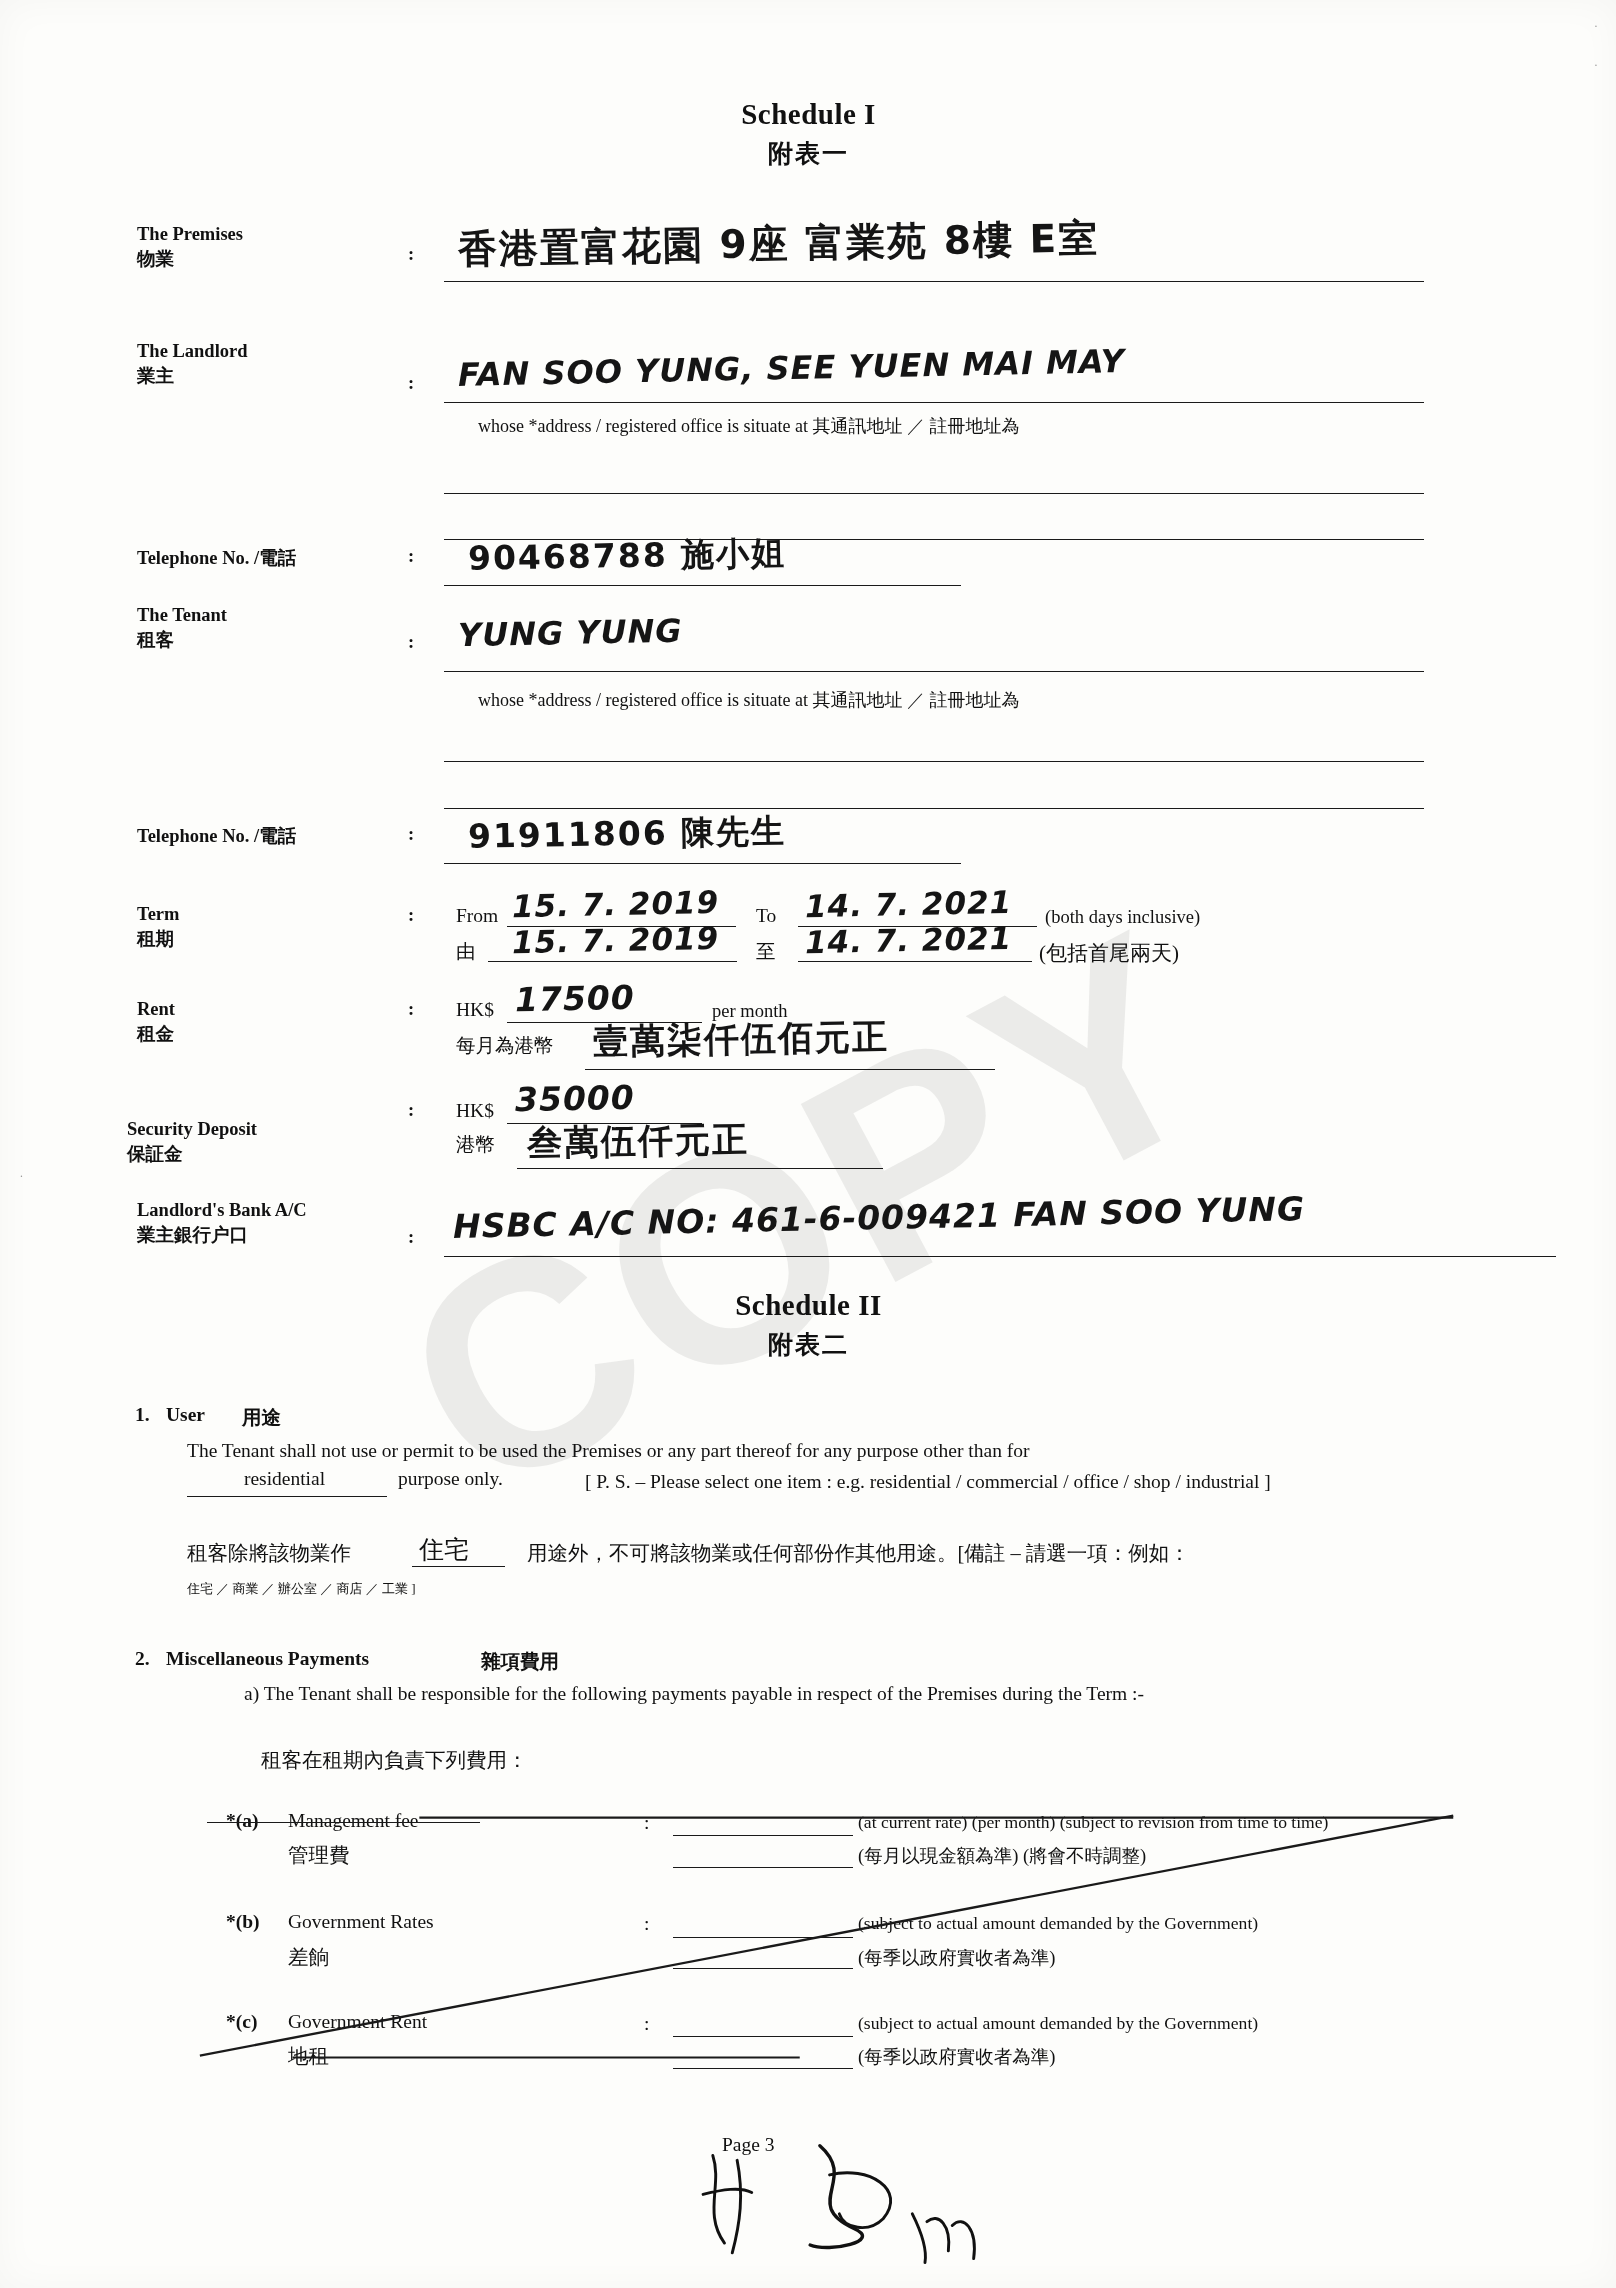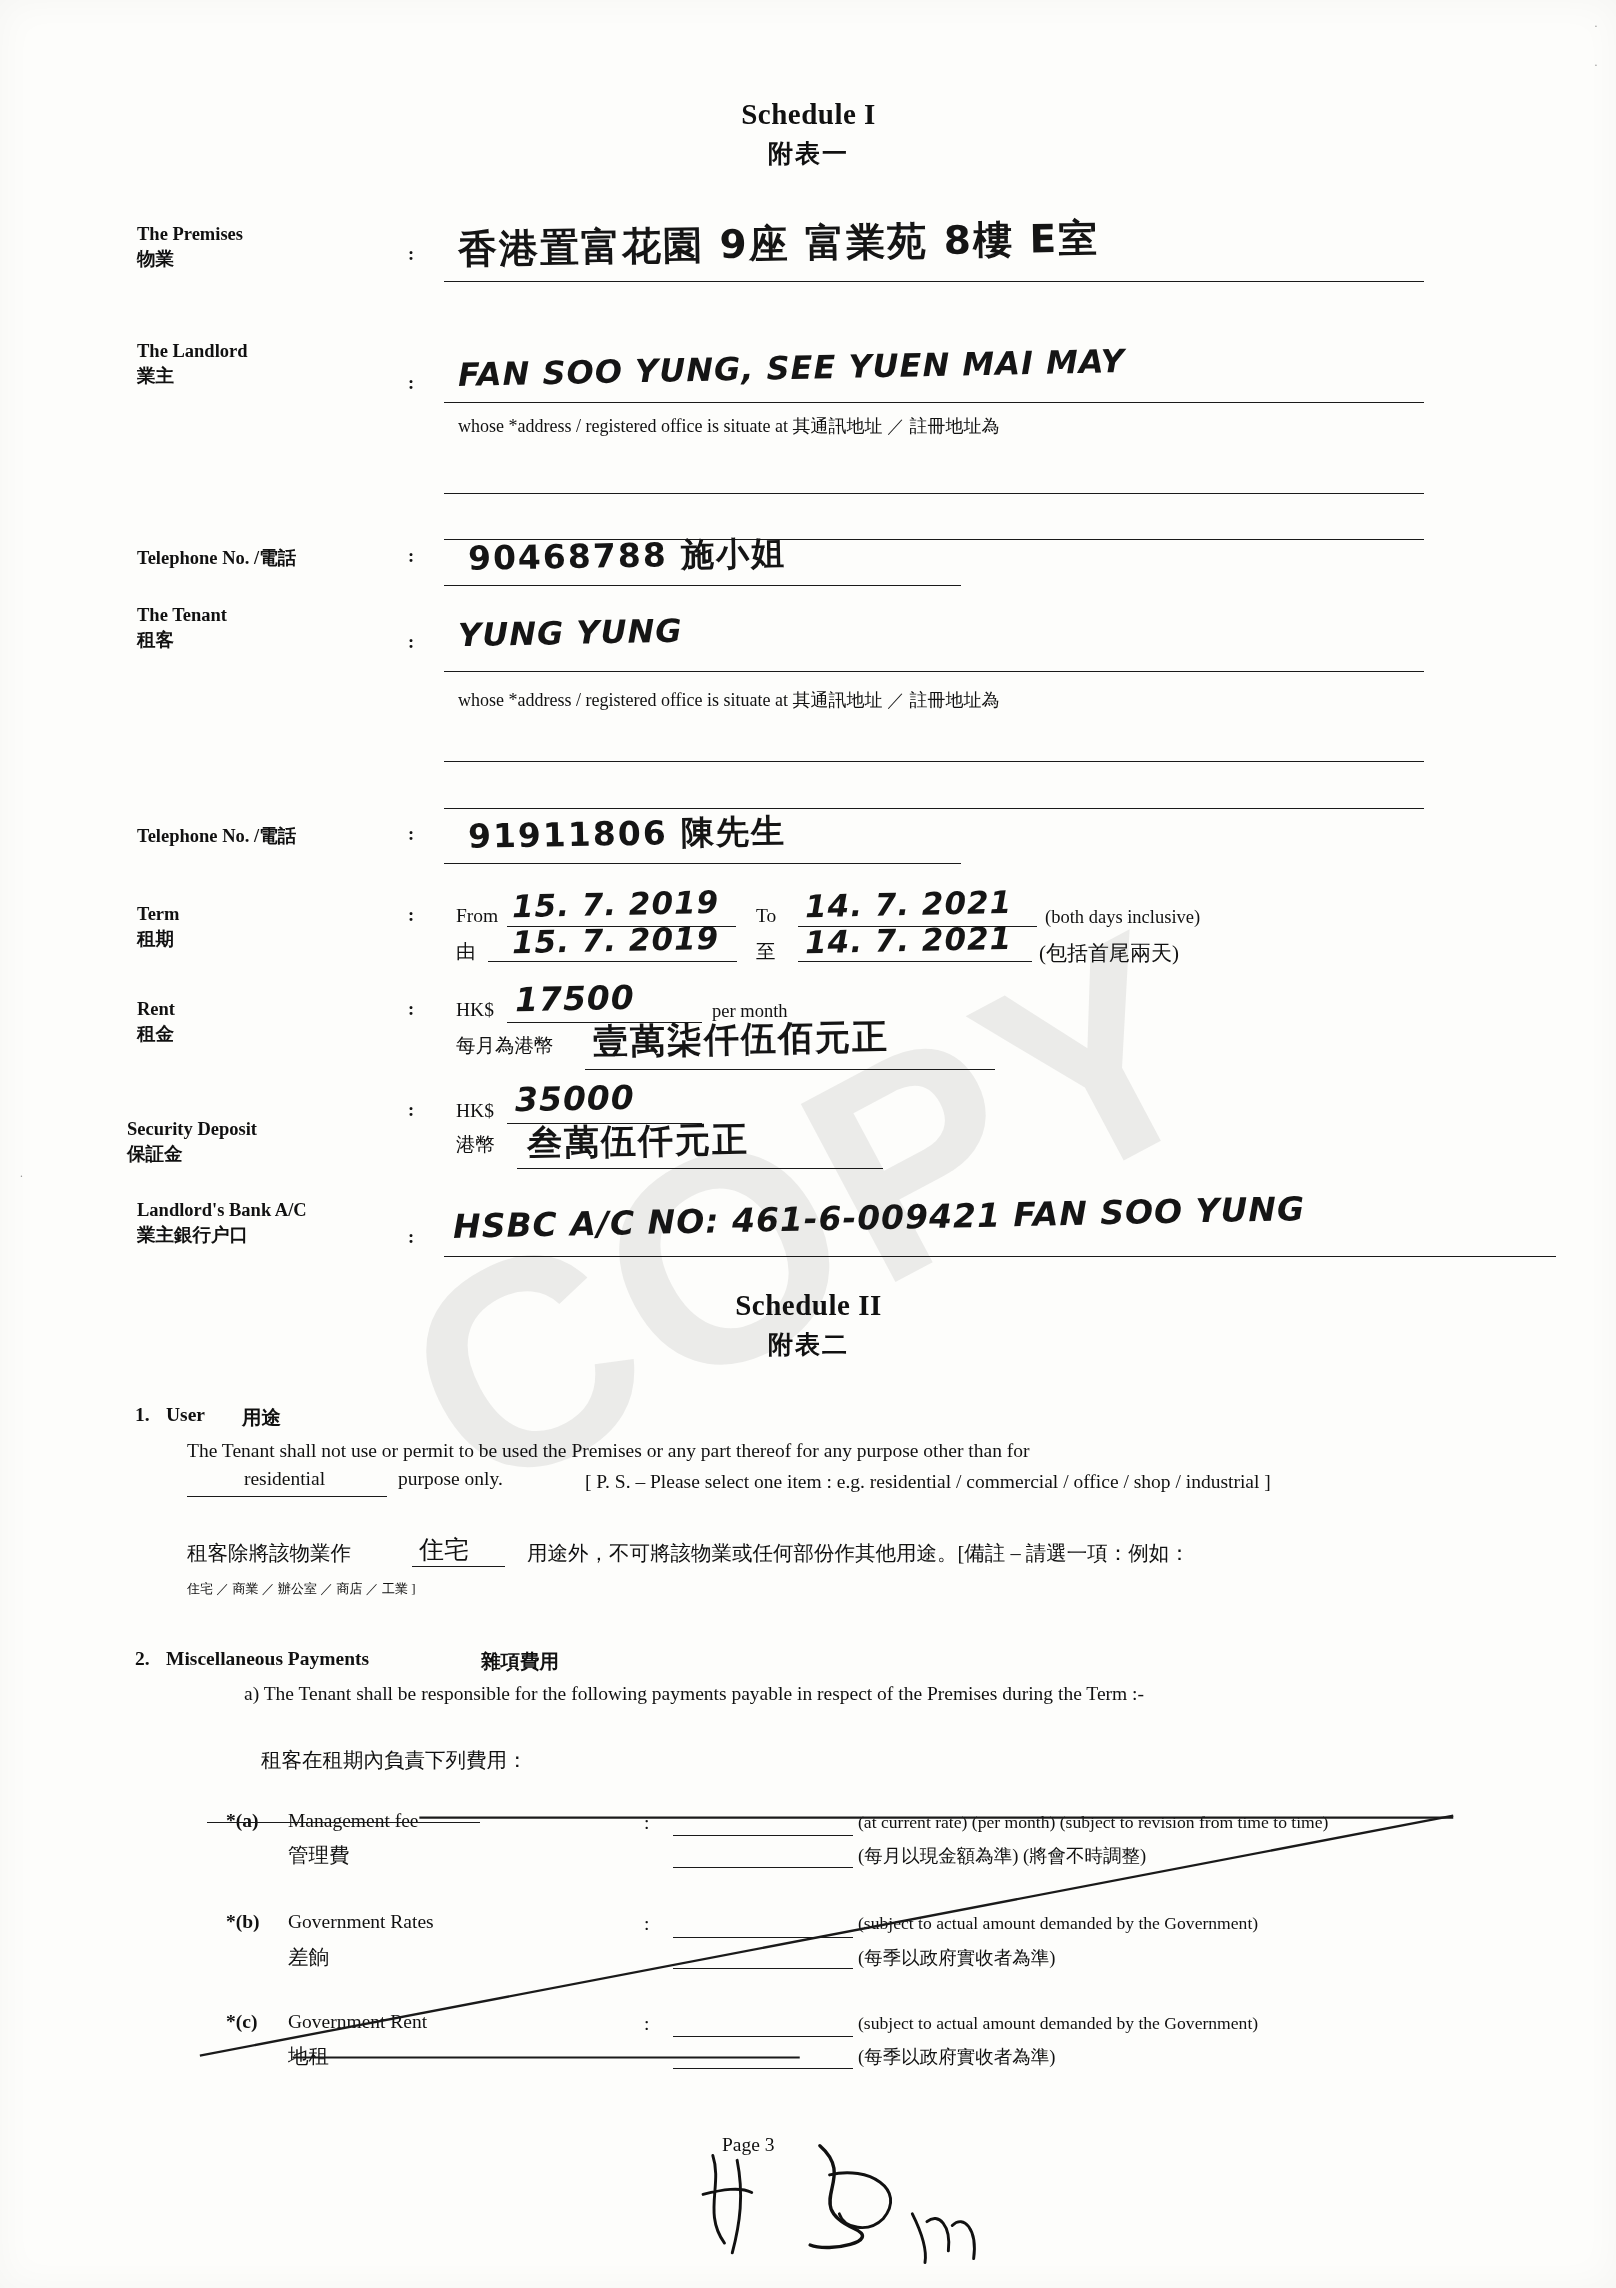--- a/index.html
+++ b/index.html
@@ -83,20 +83,21 @@
     font-weight: 700;
     font-size: 18.5px;
   }
   .rule {
     position: absolute;
     border-bottom: 1.6px solid #1a1a1a;
   }
   .small-note {
     font-size: 18px;
     font-family: "Liberation Serif", serif;
+    margin-left: 20px;
   }
   .body-txt {
     font-size: 19.5px;
     line-height: 1.5;
     font-family: "Liberation Serif", serif;
     text-align: justify;
   }
   .num-head {
     font-weight: 700;
     font-size: 19.5px;

